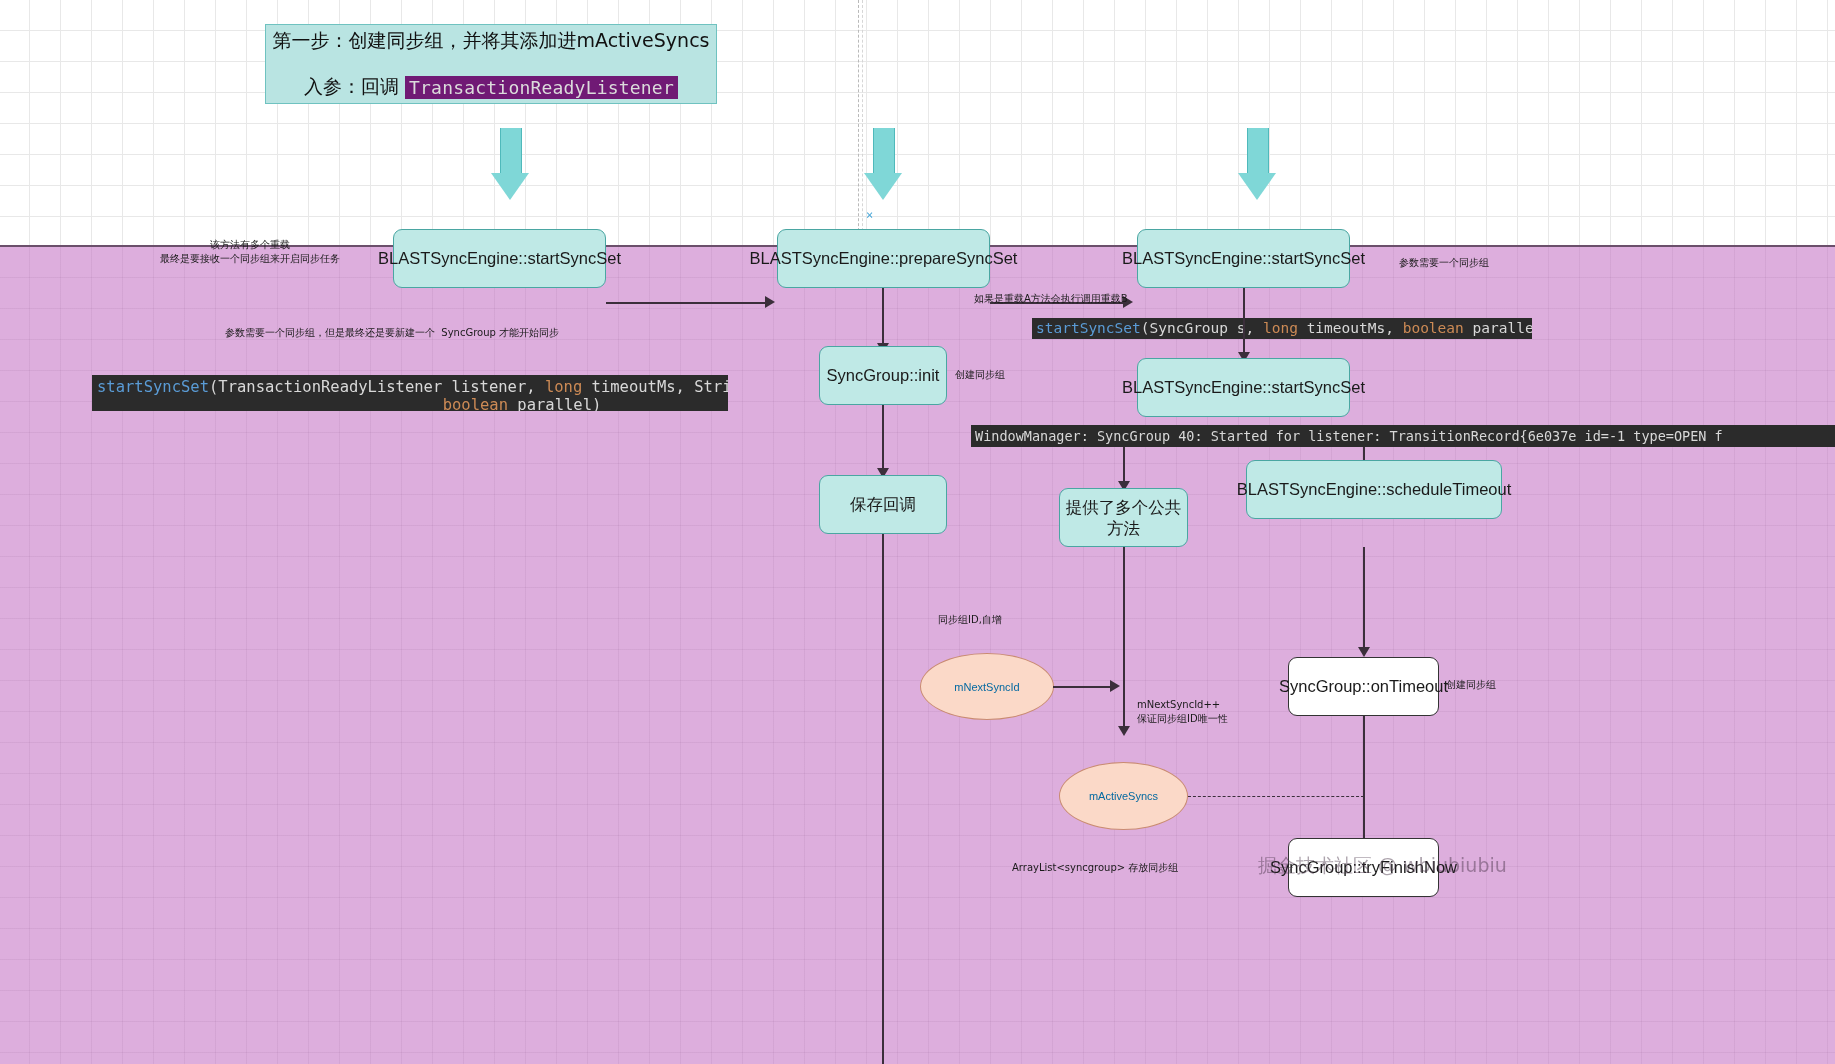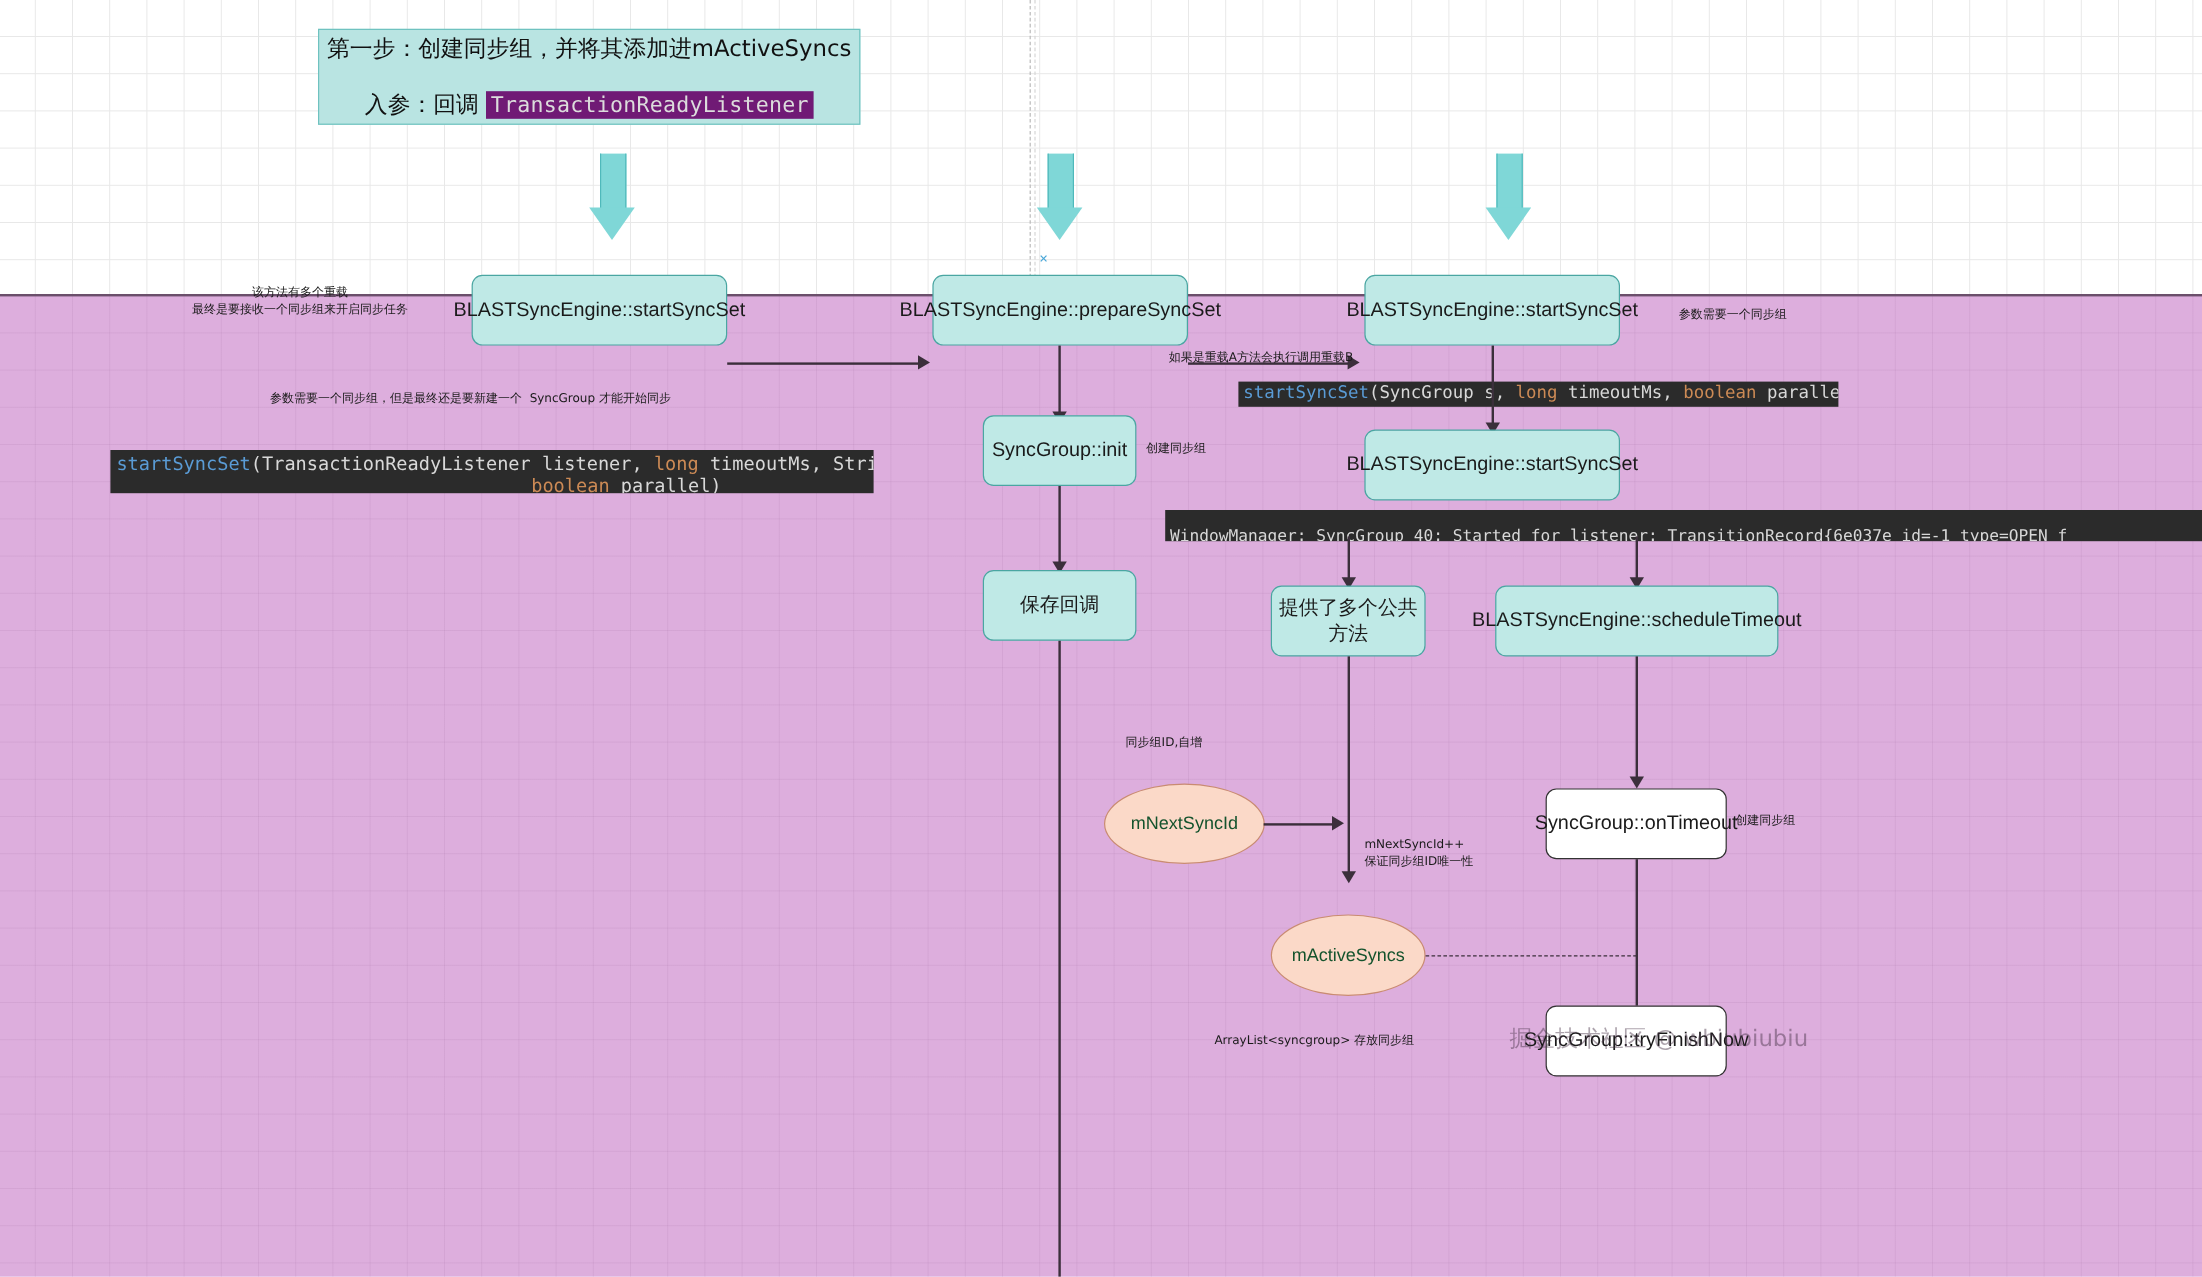--- a/index.html
+++ b/index.html
@@ -54,21 +54,21 @@
     font-size:16.5px;
   }
   .node.white{
     background:#ffffff;border:1.6px solid #333333;border-radius:9px;
     font-size:16.5px;
   }
   .ellipse{
     position:absolute;box-sizing:border-box;
     display:flex;align-items:center;justify-content:center;text-align:center;
     background:#fbd9c8;border:1.5px solid #c98b72;border-radius:50%;
-    font-size:15px;color:#14532d;
+    font-size:11px;color:#0369a1;
   }
 
   
   .banner{
     position:absolute;left:265px;top:24px;width:452px;height:80px;
     background:#b9e4e2;border:1.5px solid #6fc2c0;
     box-sizing:border-box;
   }
   .banner-line1{
     position:absolute;left:268px;top:28px;width:446px;
@@ -212,36 +212,36 @@
 
   <div class="ln lnv" style="left:1243px;top:288px;height:70px;"></div>
   <div class="arrowhead-d" style="left:1238px;top:352px;"></div>
 
   <div class="node teal" style="left:819px;top:346px;width:128px;height:59px;">SyncGroup::init</div>
 
   <div class="anno" style="left:955px;top:368px;">创建同步组</div>
 
   <div class="node teal" style="left:1137px;top:358px;width:213px;height:59px;">BLASTSyncEngine::startSyncSet</div>
 
-  <div class="code" style="left:971px;top:425px;width:864px;height:22px;padding:13px 4px;font-size:13.5px;line-height:18px;">WindowManager: SyncGroup 40: Started for listener: TransitionRecord{6e037e id=-1 type=OPEN f</div>
+  <div class="code" style="left:971px;top:425px;width:864px;height:22px;padding:2px 4px;font-size:13.5px;line-height:18px;">WindowManager: SyncGroup 40: Started for listener: TransitionRecord{6e037e id=-1 type=OPEN f</div>
 
   <div class="ln lnv" style="left:882px;top:405px;height:70px;"></div>
   <div class="arrowhead-d" style="left:877px;top:468px;"></div>
 
   <div class="ln lnv" style="left:1123px;top:447px;height:41px;"></div>
   <div class="arrowhead-d" style="left:1118px;top:481px;"></div>
 
   <div class="ln lnv" style="left:1363px;top:447px;height:41px;"></div>
   <div class="arrowhead-d" style="left:1358px;top:481px;"></div>
 
   <div class="node teal" style="left:819px;top:475px;width:128px;height:59px;">保存回调</div>
 
   <div class="node teal" style="left:1059px;top:488px;width:129px;height:59px;">提供了多个公共方法</div>
 
-  <div class="node teal" style="left:1246px;top:488px;width:236px;height:59px;">BLASTSyncEngine::scheduleTimeout</div>
+  <div class="node teal" style="left:1246px;top:460px;width:256px;height:59px;">BLASTSyncEngine::scheduleTimeout</div>
 
   <div class="ln lnv" style="left:882px;top:534px;height:530px;"></div>
 
   <div class="ln lnv" style="left:1123px;top:547px;height:185px;"></div>
   <div class="arrowhead-d" style="left:1118px;top:726px;"></div>
 
   <div class="ln lnv" style="left:1363px;top:547px;height:105px;"></div>
   <div class="arrowhead-d" style="left:1358px;top:647px;"></div>
 
   <div class="anno" style="left:938px;top:613px;">同步组ID,自增</div>

